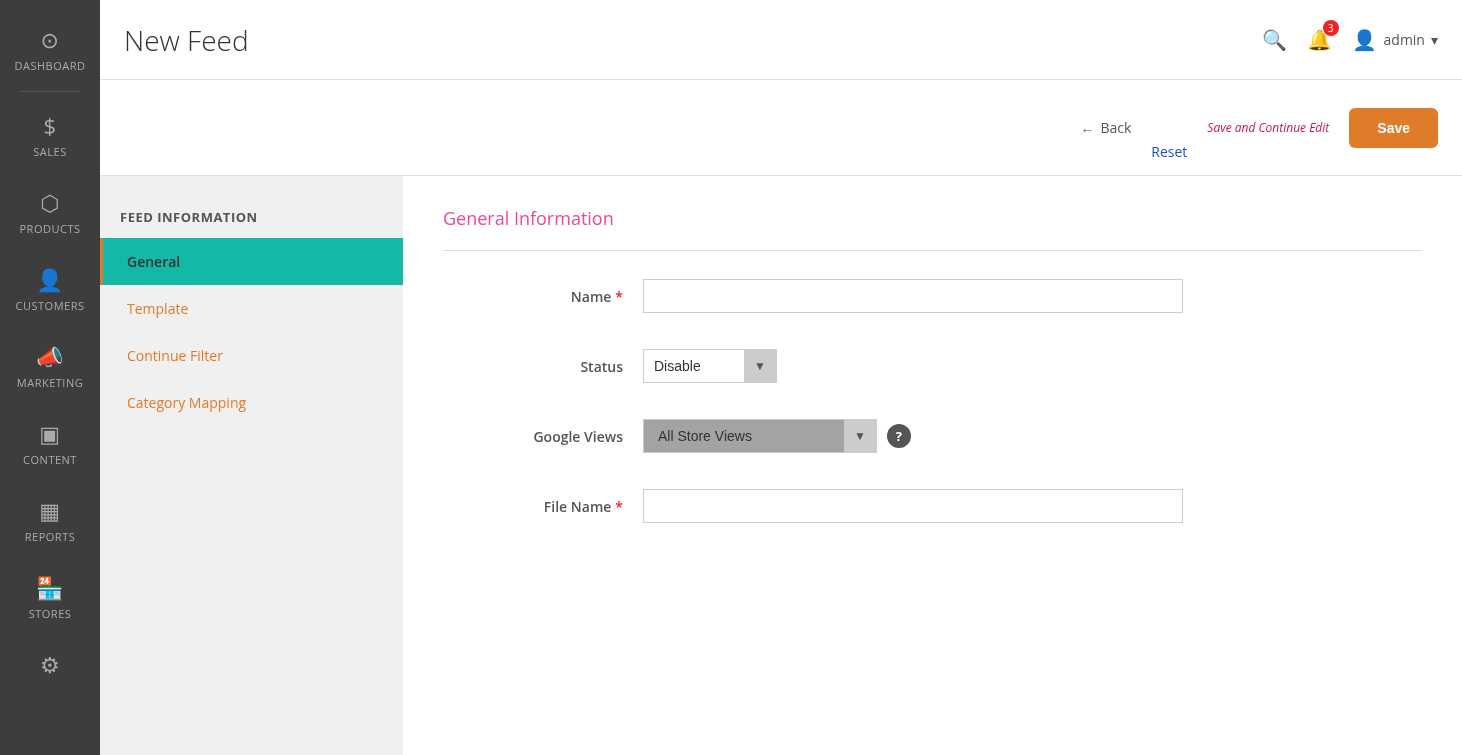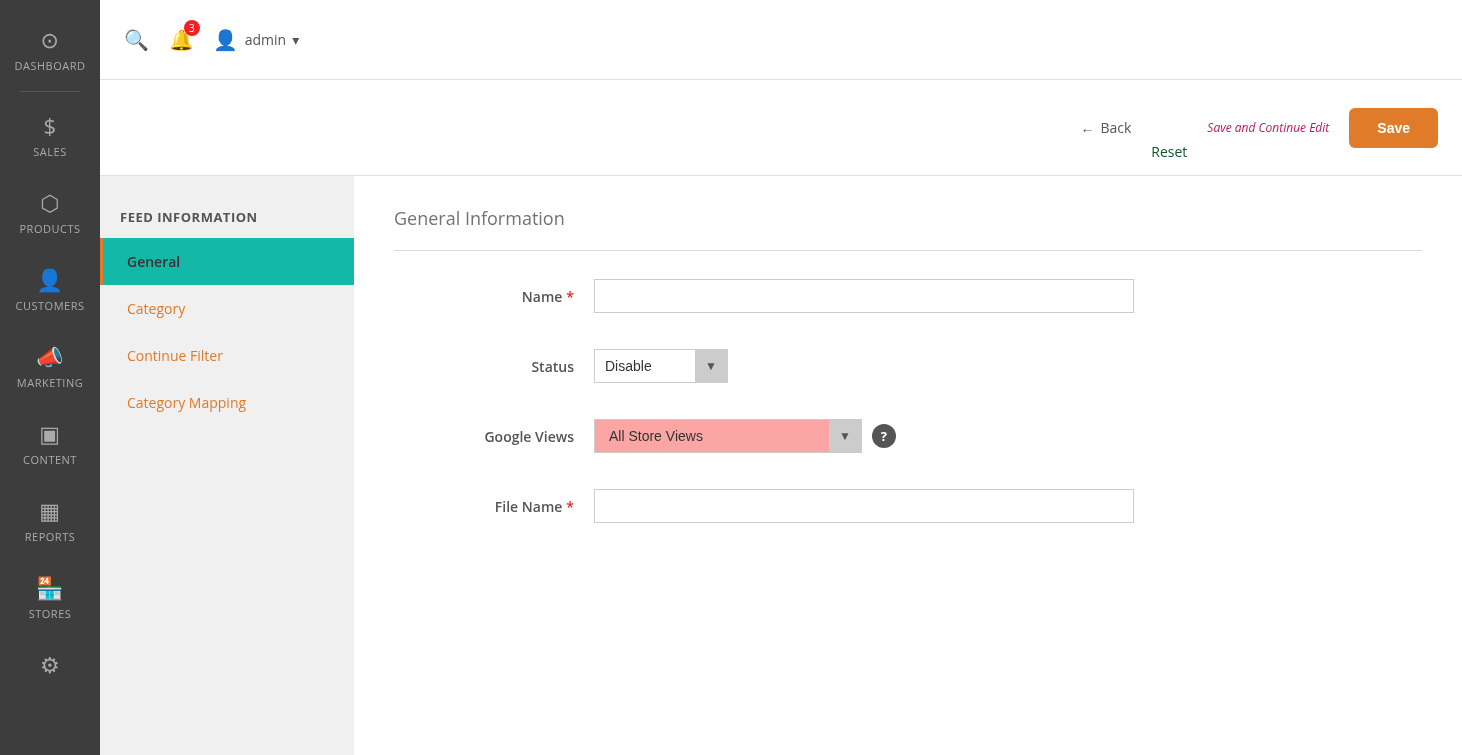--- a/index.html
+++ b/index.html
@@ -112,21 +112,21 @@
     .action-back {
       display: flex;
       align-items: center;
       gap: 6px;
       color: #555;
       font-size: 14px;
       cursor: pointer;
       text-decoration: none;
     }
     .action-reset {
-      color: #14532d;
+      color: #1d4ed8;
       font-size: 14px;
       cursor: pointer;
       margin-top: 48px;
     }
     .action-save-continue {
       color: #be185d;
       font-size: 12px;
       cursor: pointer;
       font-style: italic;
     }
@@ -143,21 +143,21 @@
 
     
     .content-area {
       display: flex;
       flex: 1;
       overflow: hidden;
     }
 
     
     .left-nav {
-      width: 254px;
+      width: 303px;
       background: #f0f0f0;
       flex-shrink: 0;
       padding: 20px 0;
       overflow-y: auto;
     }
     .left-nav-section-title {
       font-size: 13px;
       font-weight: 700;
       color: #555;
       padding: 12px 20px;
@@ -184,21 +184,21 @@
     
     .form-area {
       flex: 1;
       overflow-y: auto;
       padding: 30px 40px;
       background: #fff;
     }
     .form-section-title {
       font-size: 18px;
       font-weight: 400;
-      color: #737373;
+      color: #ec4899;
       margin-bottom: 20px;
     }
     .form-divider {
       border: none;
       border-top: 1px solid #ddd;
       margin-bottom: 28px;
     }
     .form-row {
       display: flex;
       align-items: center;
@@ -253,22 +253,21 @@
       border: none;
       padding: 9px 10px;
       cursor: pointer;
       font-size: 12px;
       color: #555;
     }
     .store-views-select-wrap {
       display: flex;
       align-items: center;
       border: 1px solid #ccc;
-      background: #fca5a5;
-      gap: 34px;
+      background: #a3a3a3;
     }
     .store-views-select {
       border: none;
       padding: 8px 14px;
       font-size: 14px;
       color: #333;
       background: transparent;
       outline: none;
       appearance: none;
       min-width: 200px;
@@ -340,20 +339,21 @@
   </div>
   <div class="sidebar-item">
     <span class="icon">⚙</span>
     <span></span>
   </div>
 </nav>
 
 <div class="main">
 
   <header class="top-header">
+    <h1 class="page-title-text">New Feed</h1>
     <div class="header-actions">
       <span class="header-search-icon">🔍</span>
       <div class="notification-bell">
         🔔
         <span class="notification-badge">3</span>
       </div>
       <div class="admin-user">
         <span class="admin-avatar">👤</span>
         <span>admin</span>
         <span>▾</span>
@@ -373,21 +373,21 @@
 
   <div class="content-area">
 
     <div class="left-nav">
       <div class="left-nav-section-title">FEED INFORMATION</div>
 
       <a class="left-nav-item active">
         <span>General</span>
       </a>
       <a class="left-nav-item link-style">
-        <span>Category</span>
+        <span>Template</span>
       </a>
       <a class="left-nav-item link-style">
         <span>Continue Filter</span>
       </a>
       <a class="left-nav-item link-style">
         <span>Category Mapping</span>
       </a>
     </div>
 
     <div class="form-area">

